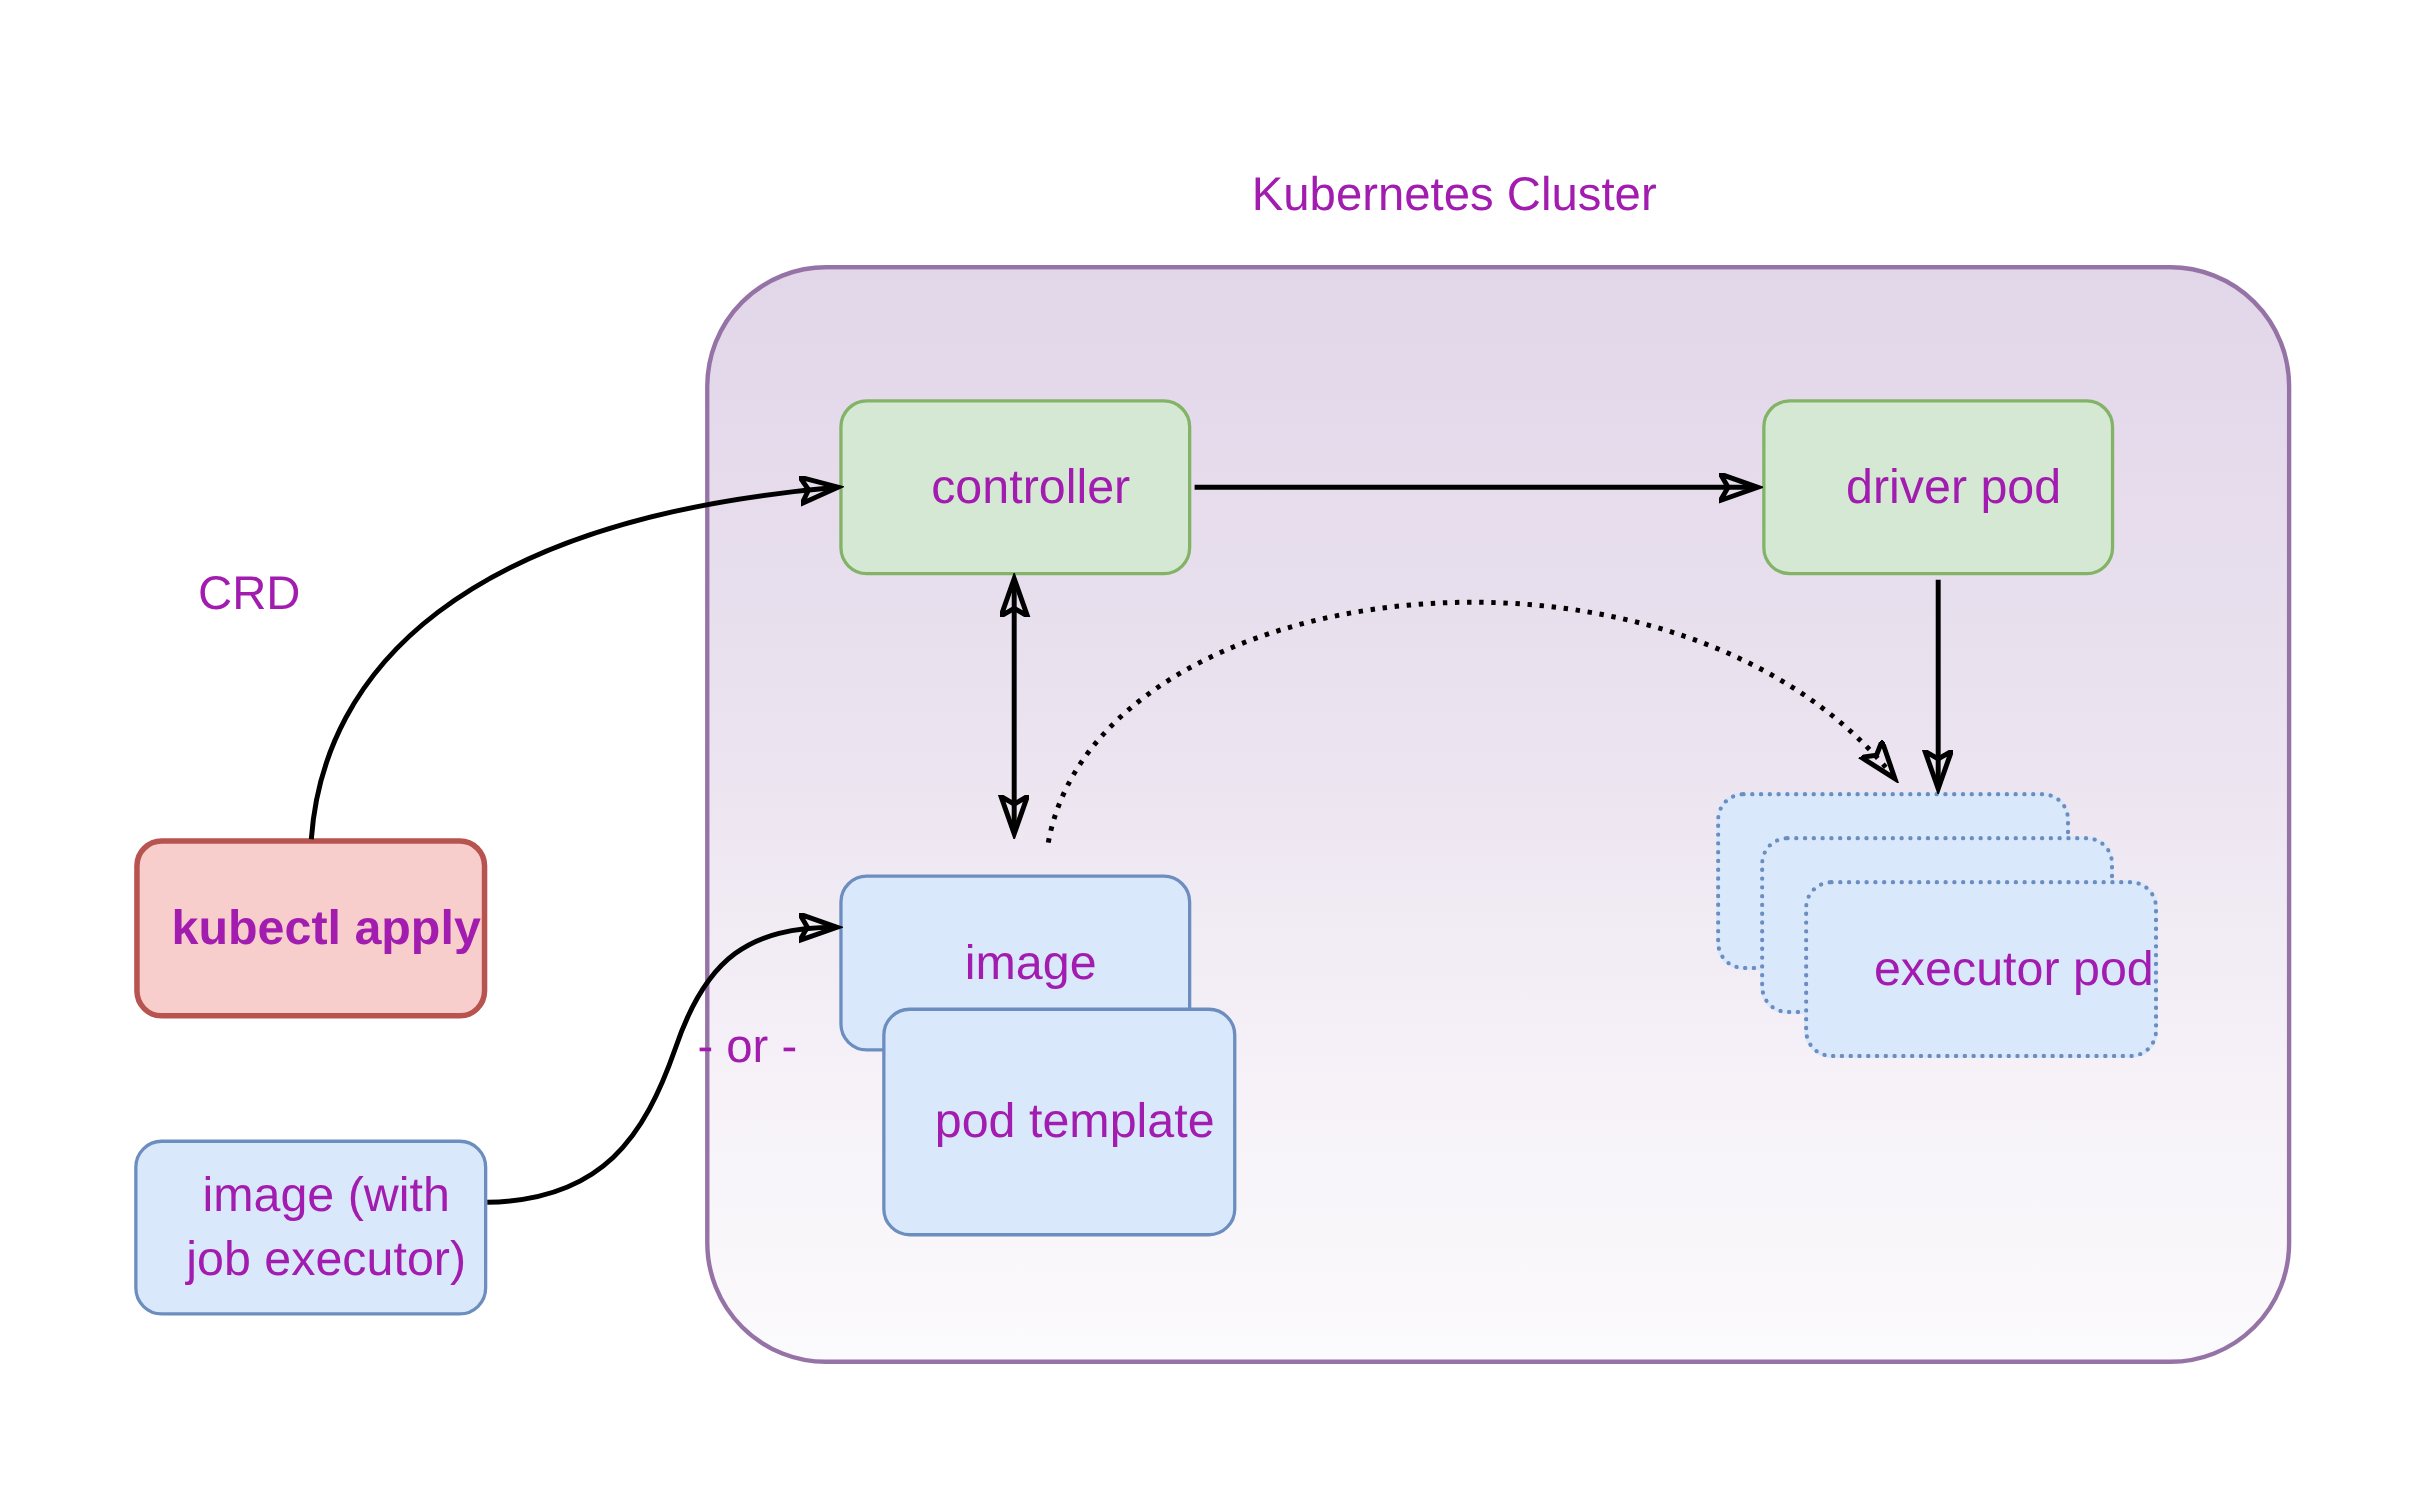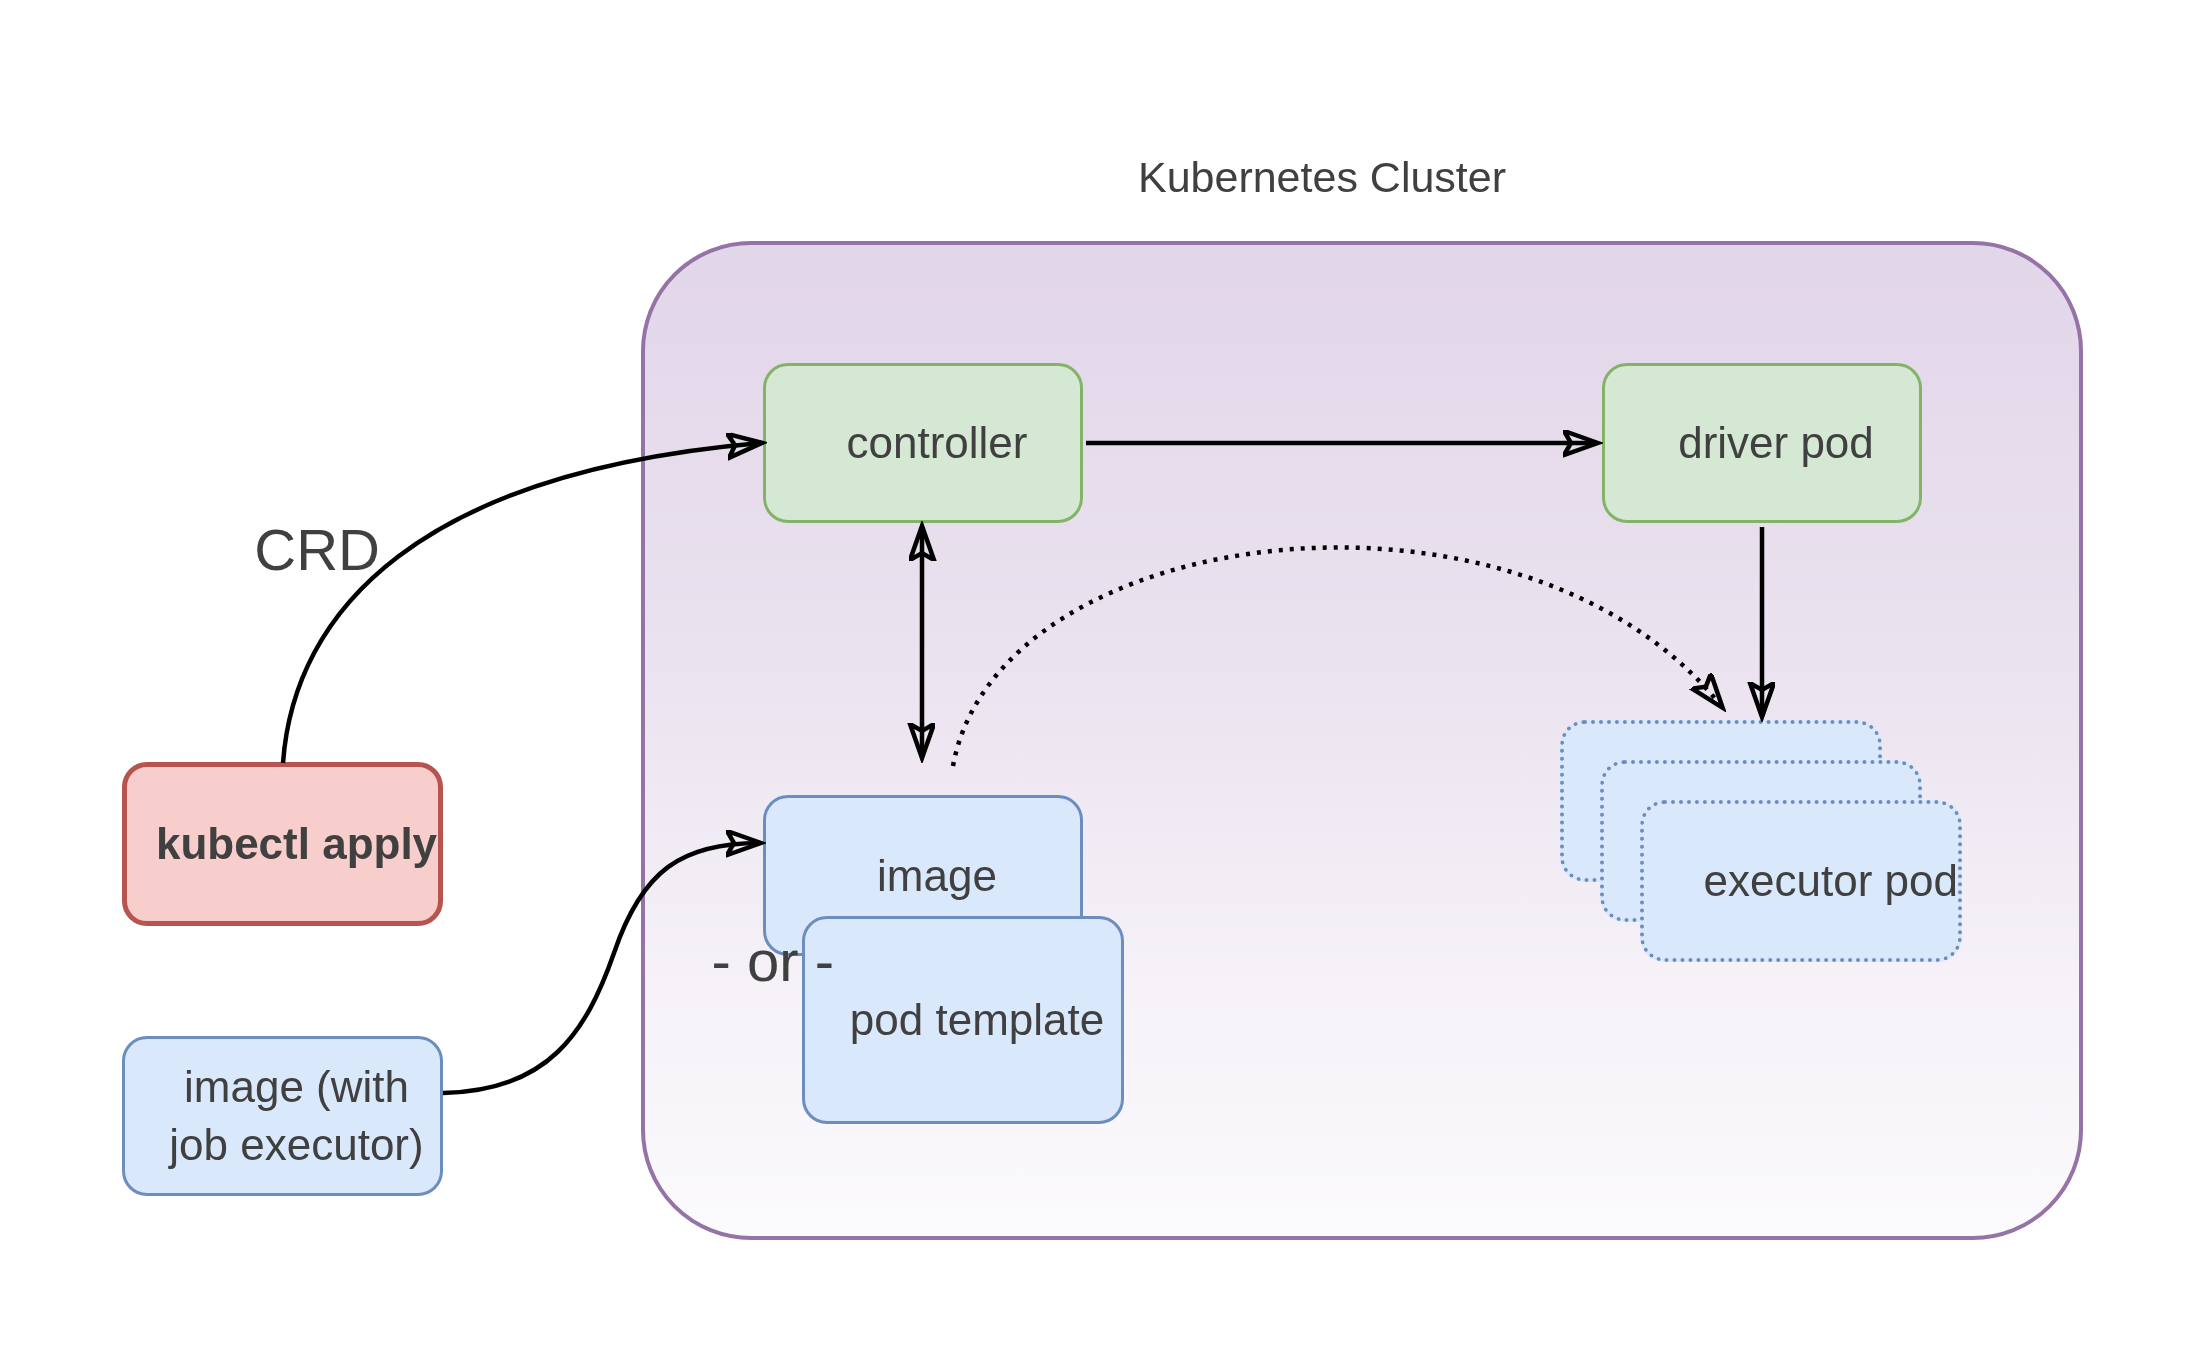--- a/index.html
+++ b/index.html
@@ -1,21 +1,21 @@
 <!DOCTYPE html>
 <html><head>
 <meta charset="utf-8">
 <style>
   html,body{margin:0;padding:0;background:#ffffff;}
   .canvas{
     position:relative;
     width:2204px;height:1364px;
     background:#ffffff;
     font-family:"Liberation Sans", sans-serif;
-    color:#404040;
+    color:#a21caf;
     overflow:hidden;
   }
   .title{
     position:absolute;left:1022px;top:154px;width:600px;
     text-align:center;font-size:43px;line-height:1.1;
   }
   .cluster{
     position:absolute;left:641px;top:241px;width:1442px;height:999px;
     box-sizing:border-box;
     border:4px solid #9673a6;border-radius:110px;
@@ -38,22 +38,22 @@
   .imagebox{left:763px;top:761px;width:320px;height:161px;z-index:11;}
   .podtemplate{left:802px;top:882px;width:322px;height:208px;z-index:12;}
   .exec1{left:1560px;top:720px;width:322px;height:162px;z-index:7;}
   .exec2{left:1600px;top:760px;width:322px;height:162px;z-index:8;}
   .exec3{left:1640px;top:800px;width:322px;height:162px;z-index:9;}
   .kubectl{left:122px;top:762px;width:321px;height:164px;z-index:10;font-weight:bold;}
   .artifact{left:122px;top:1002px;width:321px;height:160px;z-index:10;
             flex-direction:column;line-height:1.32;}
 
   .edge-label{
-    position:absolute;width:200px;text-align:right;
-    font-size:58px;z-index:15;
+    position:absolute;width:200px;text-align:left;
+    font-size:43px;z-index:15;
   }
   .crd-label{left:180px;top:516px;}
   .or-label{left:634px;top:927px;}
 
   svg.edges{
     position:absolute;left:0;top:0;z-index:20;pointer-events:none;
   }
   svg.edges path{fill:none;stroke:#000000;stroke-width:4.5;}
   svg.edges path.dotted{stroke-dasharray:4 7;}
 </style>

